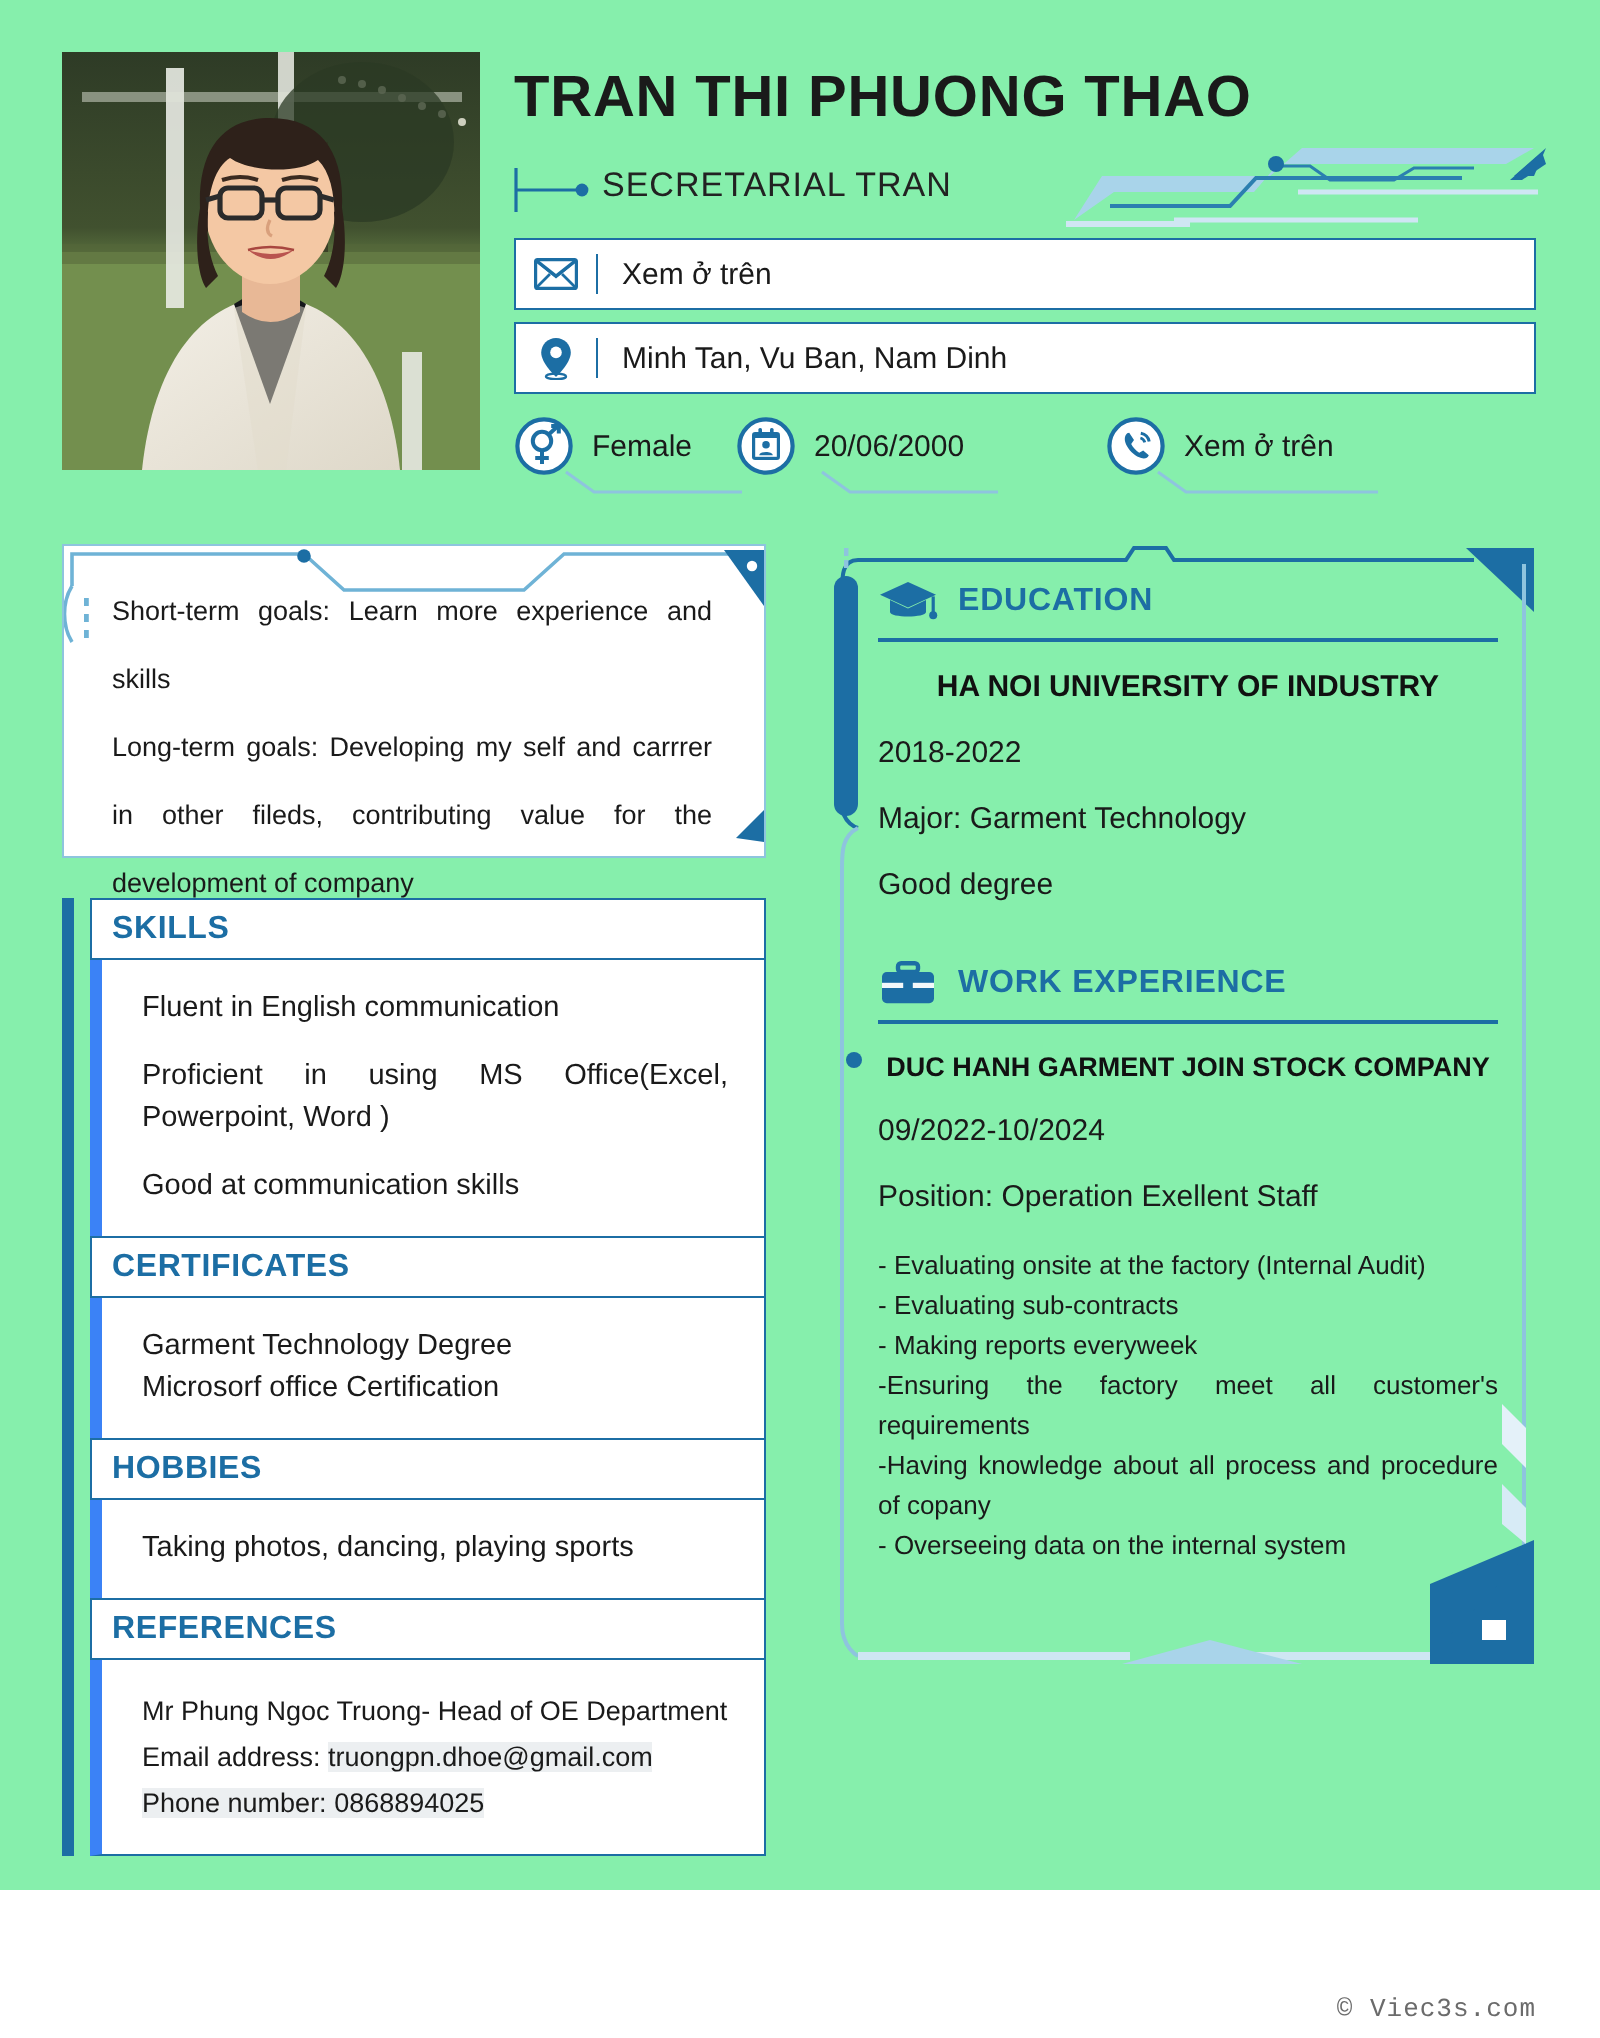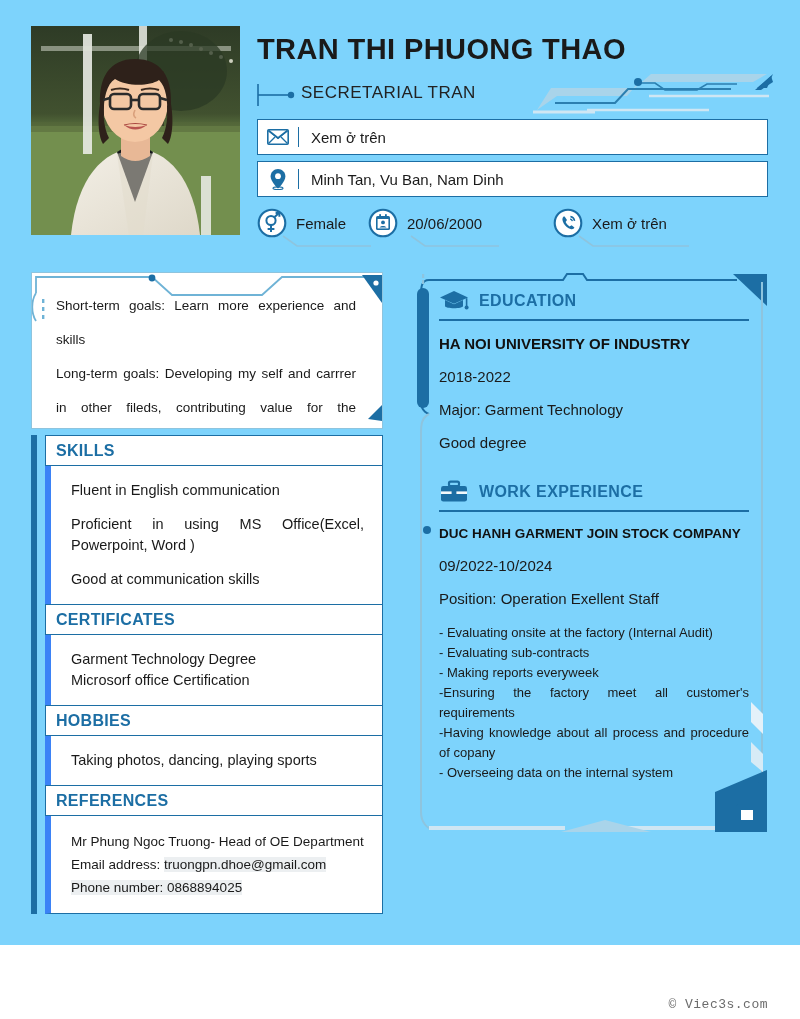--- a/index.html
+++ b/index.html
@@ -4,21 +4,21 @@
 <style>
   * { box-sizing: border-box; margin:0; padding:0; }
   html, body { width:800px; height:1019px; }
   body {
     font-family: "Liberation Sans", sans-serif;
     background:#ffffff;
     color:#1a1a1a;
     position:relative;
     overflow:hidden;
   }
-  .page { position:relative; width:800px; height:945px; background:#7dd3fc;text-decoration:underline; }
+  .page { position:relative; width:800px; height:945px; background:#86efac;text-decoration:underline; }
 
   
   .header { position:absolute; left:0; top:0; width:800px; height:248px; }
   .photo {
     position:absolute; left:31px; top:26px; width:209px; height:209px;
     overflow:hidden; background:#2f3a2a;
   }
   .photo svg { display:block; width:209px; height:209px; }
 
   .name {
@@ -57,21 +57,21 @@
   .goalbox {
     position:relative; width:352px; height:157px;
     border:1px solid #8ec4de; background:#fff;
   }
   .goalbox .gdeco { position:absolute; inset:0; width:352px; height:157px; }
   .goalbox .gtext {
     position:absolute; left:24px; top:16px; width:300px;
     font-size:13.5px; line-height:34px; text-align:justify; color:#1a1a1a;
   }
 
-  .lsections { position:relative; margin-top:6px; width:352px; }
+  .lsections { position:relative; margin-top:20px; width:352px; }
   .lbar { position:absolute; left:0; top:0; width:6px; height:100%; background:#1c6ea4; }
 
   .sec { position:relative; margin-bottom:0; }
   .sec-head {
     margin-left:14px; width:338px; height:31px;
     border:1px solid #1c6ea4; display:flex; align-items:center;
     padding-left:10px; background:#fff;
   }
   .sec-head span { font-size:16px; font-weight:bold; color:#1c6ea4; letter-spacing:0.3px; }
   .sec-body {
@@ -90,21 +90,21 @@
   .rightcol { position:absolute; left:415px; top:272px; width:354px; height:578px; }
   .rdeco { position:absolute; left:0; top:0; width:354px; height:578px; }
   .rinner { position:absolute; left:24px; top:14px; width:310px; }
 
   .rsec-head { display:flex; align-items:center; height:30px; }
   .rsec-head .rhic { width:30px; height:24px; margin-right:10px; }
   .rsec-head .rhtx { font-size:16px; font-weight:bold; color:#1c6ea4; letter-spacing:0.4px; }
   .rule { height:2px; background:#1c6ea4; width:310px; margin-top:3px; }
 
   .rbody { padding-top:14px; }
-  .rbody .org { font-size:15px; font-weight:bold; color:#111; margin-bottom:16px; }
+  .rbody .org { font-size:15px; font-weight:bold; color:#111; margin-bottom:16px;text-align:center; }
   .rbody .org.sm { font-size:13.5px; }
   .rbody .ln { font-size:15px; color:#1a1a1a; margin-bottom:16px; }
   .rbody .ln.last { margin-bottom:0; }
   .bullets { margin-top:4px; }
   .bullets p { font-size:13px; line-height:20px; color:#1a1a1a; text-align:justify; }
 
   .footer {
     position:absolute; right:32px; top:997px;
     font-family:"Liberation Mono", monospace;
     font-size:13px; color:#6b6b6b; letter-spacing:0.5px;

